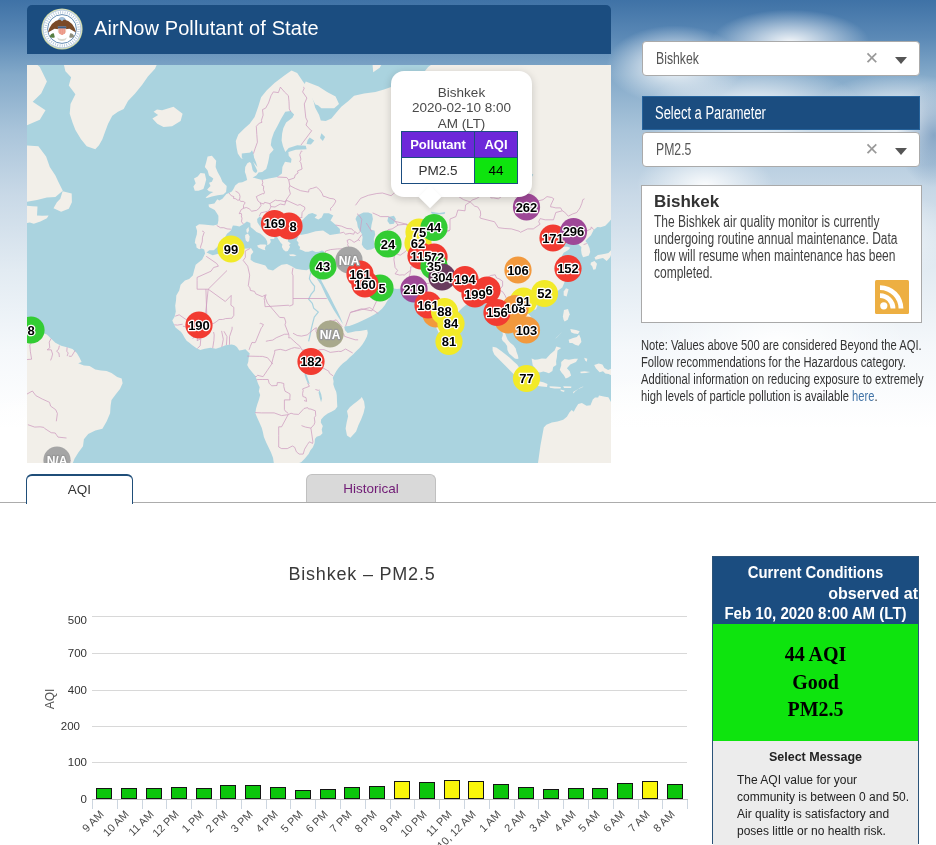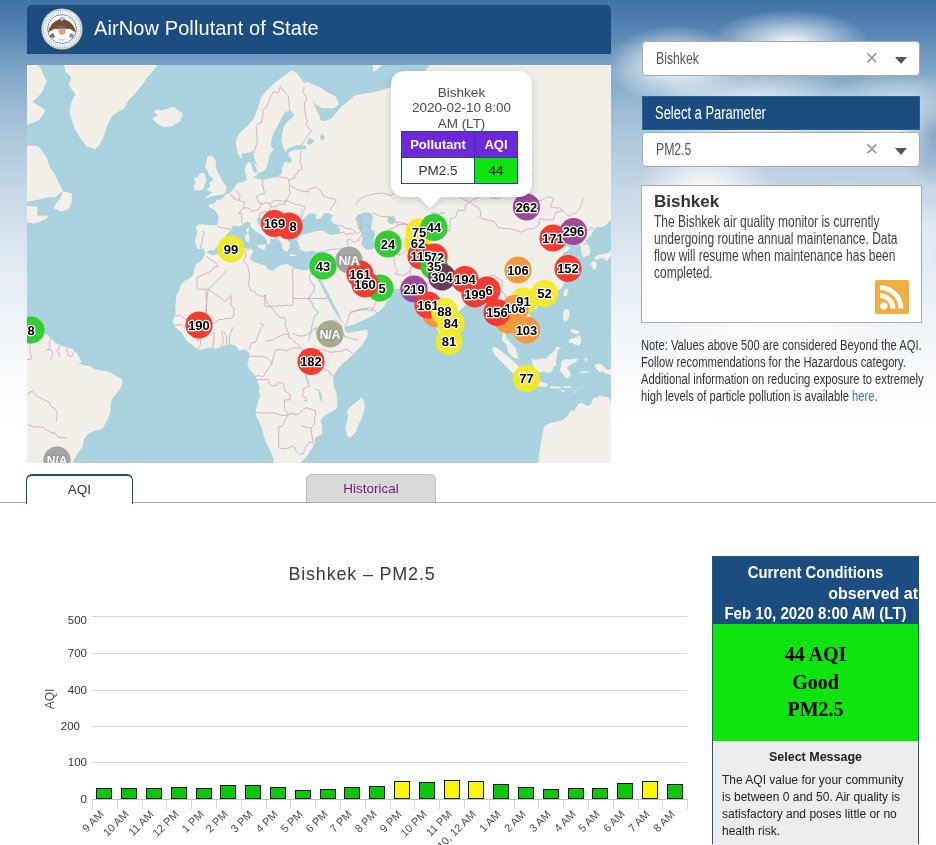--- a/index.html
+++ b/index.html
@@ -69,21 +69,21 @@
 
 #cc { position:absolute; left:712px; top:556px; width:207px; height:288px; border:1px solid #2b5379; border-bottom:none; }
 #cchead { position:absolute; left:0; top:0; width:205px; height:67px; background:#1b4d80; color:#fff; text-align:center; }
 #cchead .l1 { font-size:16px; font-weight:bold; margin-top:7px; transform:scaleX(0.93); }
 #cchead .l2 { font-size:16px; font-weight:bold; margin-top:3px;text-align:right; }
 #cchead .l3 { font-size:16px; font-weight:bold; margin-top:2px; transform:scaleX(0.94); white-space:nowrap; }
 #ccgreen { position:absolute; left:0; top:67px; width:205px; height:117px; background:#0ee40e; color:#000; text-align:center; font-weight:bold; font-size:20px;font-family:Liberation Serif, serif; }
 #ccgreen div { margin-top:17px; line-height:27.5px; }
 #ccgrey { position:absolute; left:0; top:184px; width:205px; height:104px; background:#ececec; }
 #ccgrey h4 { text-align:center; font-size:12.5px; color:#222; margin-top:9px; margin-bottom:8px; }
-#ccgrey p { font-size:12px; color:#222; line-height:17.1px; padding:0 4px 0 9px; }
+#ccgrey p { font-size:12px; color:#222; line-height:17.1px; padding:0 4px 0 24px; }
 </style>
 </head>
 <body>
 <div id="page">
   <div id="sky"></div>
   <div id="hdr">
     <span class="t">AirNow Pollutant of State</span>
     <svg id="seal" width="42" height="42" viewBox="0 0 42 42">
       <circle cx="21" cy="21" r="20.6" fill="#ccd8a2"></circle>
       <circle cx="21" cy="21" r="19.6" fill="#ffffff"></circle>

